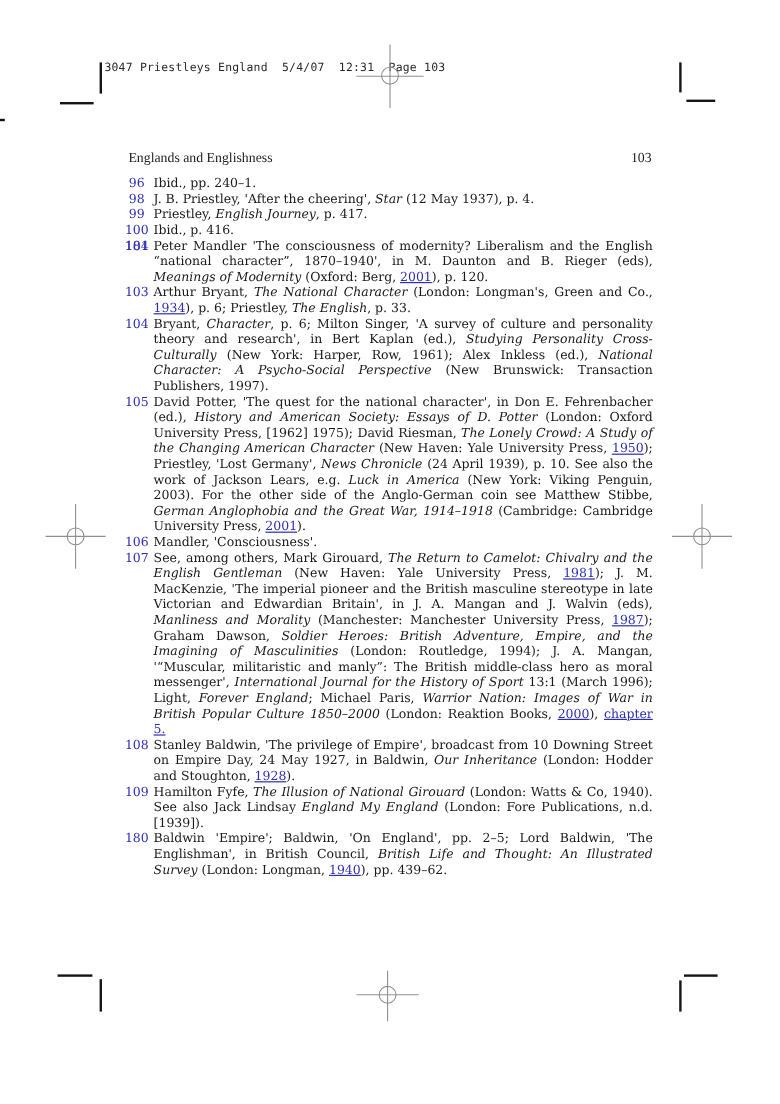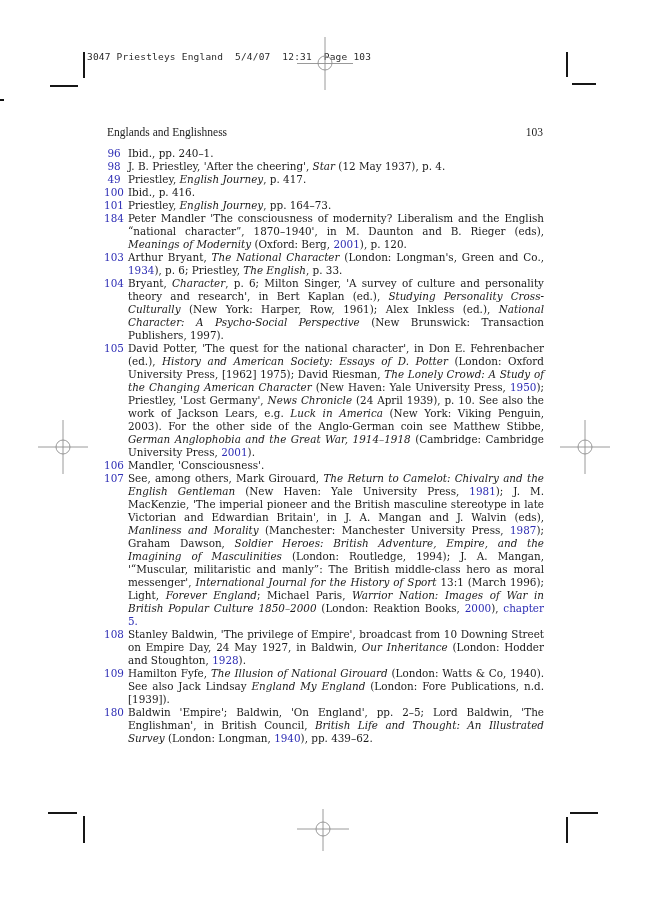--- a/index.html
+++ b/index.html
@@ -27,21 +27,21 @@
   .notes {
     position:absolute; left:104px; top:147px; width:440px;
     font-size:10.4px; line-height:13px; text-align:justify;
   }
   .note { position:relative; padding-left:24px; }
   .note .num {
     position:absolute; left:0; top:0; width:20px; text-align:center;
     color:var(--link-blue);
   }
   .it { font-style:italic;margin-top:14px; }
-  .lk { color:var(--link-blue); }
+  .lk { color:var(--link-blue);text-decoration:underline; }
   .edge-tick { position:absolute; left:0; top:99px; width:4px; height:2px; background:#111; }
 </style>
 </head>
 <body>
 
 <div id="page" style="--link-blue: #2e2eb5; color: rgb(26, 26, 26);">
 
   <div class="edge-tick"></div>
 
   <div class="slug">3047 Priestleys England  5/4/07  12:31  Page 103</div>
@@ -77,23 +77,23 @@
   </svg>
 
   <div class="runhead">
     <span>Englands and Englishness</span>
     <span>103</span>
   </div>
 
   <div class="notes">
       <div class="note"><span class="num">96</span><span><span>Ibid., pp. 240–1.</span></span></div>
       <div class="note"><span class="num">98</span><span><span>J. B. Priestley, 'After the cheering', </span><span class="it">Star</span><span> (12 May 1937), p. 4.</span></span></div>
-      <div class="note"><span class="num">49</span><span><span>Priestley, </span><span class="it">English Journey</span><span>, p. 417.</span></span></div>
+      <div class="note"><span class="num">99</span><span><span>Priestley, </span><span class="it">English Journey</span><span>, p. 417.</span></span></div>
       <div class="note"><span class="num">100</span><span><span>Ibid., p. 416.</span></span></div>
-      <div class="note"><span class="num">101</span><span><span>Priestley, </span><span class="it">English Journey</span><span>, pp. 164–73.</span></span></div>
+      <div class="note"><span class="num">101</span></div>
       <div class="note"><span class="num">184</span><span><span>Peter Mandler 'The consciousness of modernity? Liberalism and the English “national character”, 1870–1940', in M. Daunton and B. Rieger (eds), </span><span class="it">Meanings of Modernity</span><span> (Oxford: Berg, </span><span class="lk">2001</span><span>), p. 120.</span></span></div>
       <div class="note"><span class="num">103</span><span><span>Arthur Bryant, </span><span class="it">The National Character</span><span> (London: Longman's, Green and Co., </span><span class="lk">1934</span><span>), p. 6; Priestley, </span><span class="it">The English</span><span>, p. 33.</span></span></div>
       <div class="note"><span class="num">104</span><span><span>Bryant, </span><span class="it">Character</span><span>, p. 6; Milton Singer, 'A survey of culture and personality theory and research', in Bert Kaplan (ed.), </span><span class="it">Studying Personality Cross-Culturally</span><span> (New York: Harper, Row, 1961); Alex Inkless (ed.), </span><span class="it">National Character: A Psycho-Social Perspective</span><span> (New Brunswick: Transaction Publishers, 1997).</span></span></div>
       <div class="note"><span class="num">105</span><span><span>David Potter, 'The quest for the national character', in Don E. Fehrenbacher (ed.), </span><span class="it">History and American Society: Essays of D. Potter</span><span> (London: Oxford University Press, [1962] 1975); David Riesman, </span><span class="it">The Lonely Crowd: A Study of the Changing American Character</span><span> (New Haven: Yale University Press, </span><span class="lk">1950</span><span>); Priestley, 'Lost Germany', </span><span class="it">News Chronicle</span><span> (24 April 1939), p. 10. See also the work of Jackson Lears, e.g. </span><span class="it">Luck in America</span><span> (New York: Viking Penguin, 2003). For the other side of the Anglo-German coin see Matthew Stibbe, </span><span class="it">German Anglophobia and the Great War, 1914–1918</span><span> (Cambridge: Cambridge University Press, </span><span class="lk">2001</span><span>).</span></span></div>
       <div class="note"><span class="num">106</span><span><span>Mandler, 'Consciousness'.</span></span></div>
       <div class="note"><span class="num">107</span><span><span>See, among others, Mark Girouard, </span><span class="it">The Return to Camelot: Chivalry and the English Gentleman</span><span> (New Haven: Yale University Press, </span><span class="lk">1981</span><span>); J. M. MacKenzie, 'The imperial pioneer and the British masculine stereotype in late Victorian and Edwardian Britain', in J. A. Mangan and J. Walvin (eds), </span><span class="it">Manliness and Morality</span><span> (Manchester: Manchester University Press, </span><span class="lk">1987</span><span>); Graham Dawson, </span><span class="it">Soldier Heroes: British Adventure, Empire, and the Imagining of Masculinities</span><span> (London: Routledge, 1994); J. A. Mangan, '“Muscular, militaristic and manly”: The British middle-class hero as moral messenger', </span><span class="it">International Journal for the History of Sport</span><span> 13:1 (March 1996); Light, </span><span class="it">Forever England</span><span>; Michael Paris, </span><span class="it">Warrior Nation: Images of War in British Popular Culture 1850–2000</span><span> (London: Reaktion Books, </span><span class="lk">2000</span><span>), </span><span class="lk">chapter 5.</span></span></div>
       <div class="note"><span class="num">108</span><span><span>Stanley Baldwin, 'The privilege of Empire', broadcast from 10 Downing Street on Empire Day, 24 May 1927, in Baldwin, </span><span class="it">Our Inheritance</span><span> (London: Hodder and Stoughton, </span><span class="lk">1928</span><span>).</span></span></div>
       <div class="note"><span class="num">109</span><span><span>Hamilton Fyfe, </span><span class="it">The Illusion of National Girouard</span><span> (London: Watts &amp; Co, 1940). See also Jack Lindsay </span><span class="it">England My England</span><span> (London: Fore Publications, n.d. [1939]).</span></span></div>
       <div class="note"><span class="num">180</span><span><span>Baldwin 'Empire'; Baldwin, 'On England', pp. 2–5; Lord Baldwin, 'The Englishman', in British Council, </span><span class="it">British Life and Thought: An Illustrated Survey</span><span> (London: Longman, </span><span class="lk">1940</span><span>), pp. 439–62.</span></span></div>
     </div>

